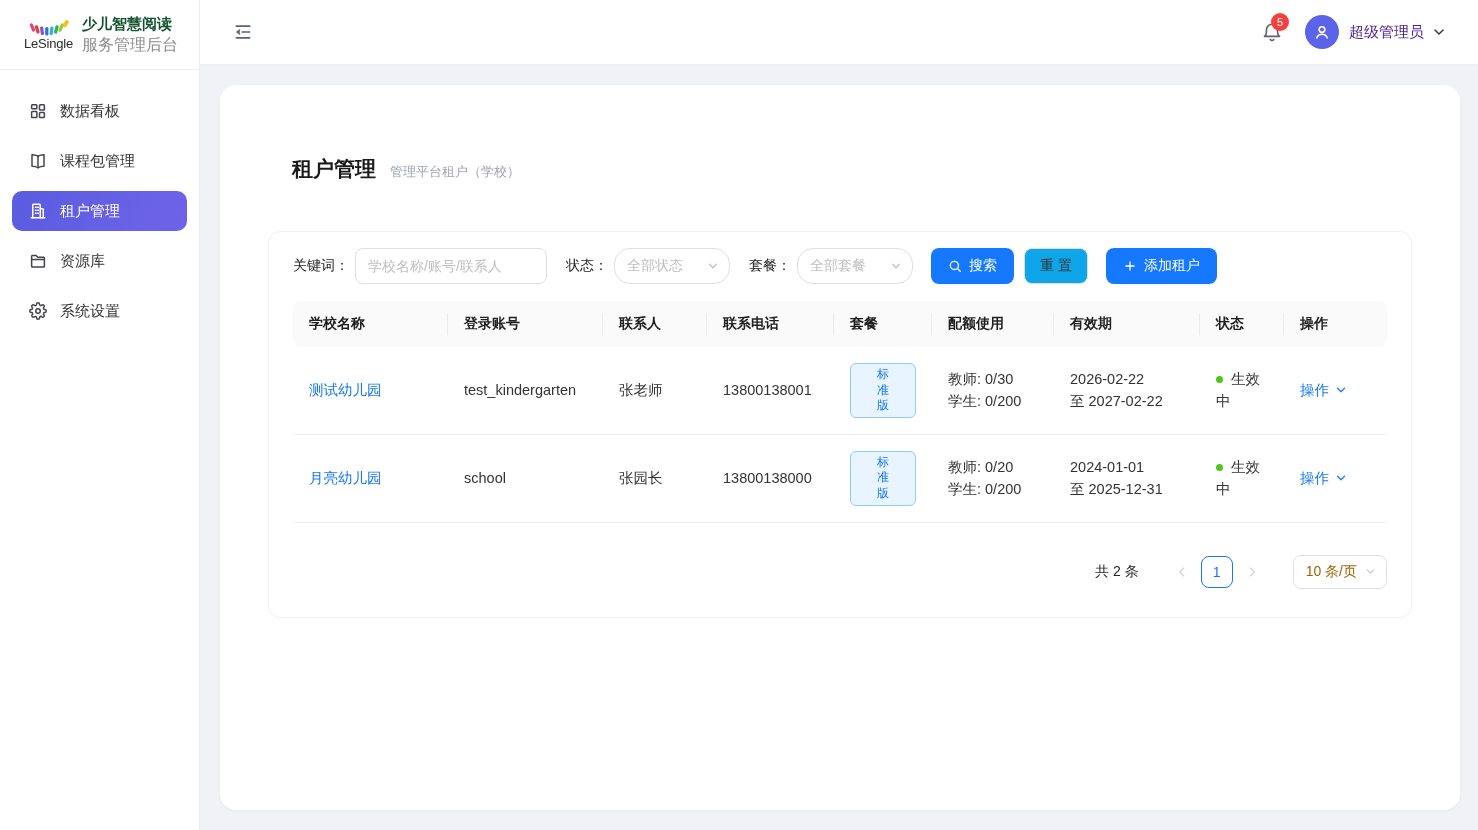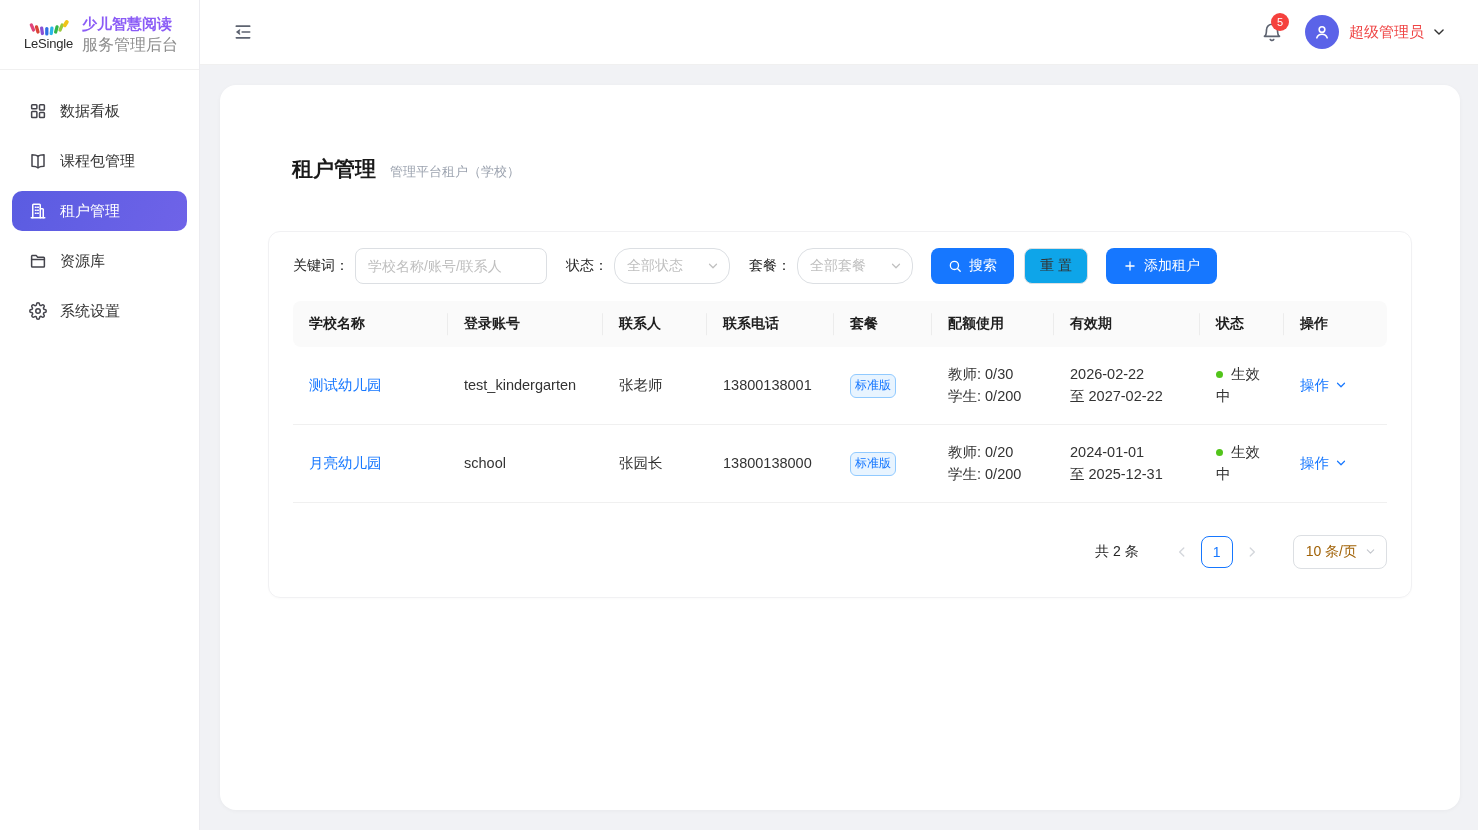--- a/index.html
+++ b/index.html
@@ -6,38 +6,38 @@
   html,body { width:1478px; height:830px; font-family:"Liberation Sans","DejaVu Sans",sans-serif; }
   body { background:#f1f2f5; overflow:hidden; }
   .app { display:flex; width:1478px; height:830px; }
 
   
   .sidebar { width:200px; min-width:200px; background:#fff; border-right:1px solid #ececf0; display:flex; flex-direction:column; }
   .brand { height:70px; display:flex; align-items:center; gap:9px; padding-left:24px; border-bottom:1px solid #f0f0f0; }
   .logo-stack { display:flex; flex-direction:column; align-items:center; }
   .logo-bars { height:18px; }
   .logo-word { font-size:13px; color:#2b2b2b; letter-spacing:-0.2px; }
-  .brand-title { font-size:15px; font-weight:700; color:#8b5cf6; line-height:1.35; }
+  .brand-title { font-size:15px; font-weight:700; color:#14532d; line-height:1.35; }
   .brand-sub { font-size:16px; color:#8c8c8c; line-height:1.35; }
   .menu { padding:21px 12px; }
   .menu-item { height:40px; margin-bottom:10px; border-radius:10px; display:flex; align-items:center; gap:13px; padding-left:17px; font-size:15px; color:#333; cursor:pointer; }
   .menu-item svg { width:18px; height:18px; color:#44444c; }
   .menu-item.active { background:linear-gradient(115deg,#5a5ce1,#6f63e8); color:#fff; }
   .menu-item.active svg { color:#fff; }
 
   
   .right { flex:1; display:flex; flex-direction:column; }
   .topbar { height:65px; background:#fff; border-bottom:1px solid #f0f0f0; display:flex; align-items:center; justify-content:space-between; padding:0 34px 0 33px; }
   .collapse-btn { width:20px; height:20px; color:#5d6370; cursor:pointer; }
   .topbar-right { display:flex; align-items:center; }
   .bell-wrap { position:relative; width:22px; height:22px; color:#5d6370; cursor:pointer; margin-right:22px; }
   .badge { position:absolute; top:-8px; left:10px; min-width:18px; height:18px; border-radius:9px; background:#f5413d; color:#fff; font-size:11px; display:flex; align-items:center; justify-content:center; padding:0 4px; }
   .avatar { width:34px; height:34px; border-radius:50%; background:#5b63e8; display:flex; align-items:center; justify-content:center; margin-right:10px; cursor:pointer; }
   .avatar svg { width:20px; height:20px; }
-  .username { font-size:15px; color:#ef4444; margin-right:8px; }
+  .username { font-size:15px; color:#4c1d95; margin-right:8px; }
   .user-chev { width:14px; height:14px; color:#333; cursor:pointer; }
 
   
   .content { flex:1; background:#f1f2f5; padding:20px 20px 20px 20px; overflow:hidden; }
   .card { background:#fff; border-radius:16px; height:725px; box-shadow:0 1px 4px rgba(0,0,0,.04); padding:70px 48px 0 48px; }
   .page-head { display:flex; align-items:baseline; gap:14px; margin-left:24px; }
   .page-title { font-size:21px; font-weight:700; color:#1a1a1a; }
   .page-sub { font-size:13px; color:#9ca3af; }
 
   .panel { margin-top:48px; border:1px solid #f1f1f3; border-radius:12px; padding:16px 24px 28px 24px; box-shadow:0 1px 2px rgba(0,0,0,.02); }
@@ -57,21 +57,21 @@
   .btn-plain { background:#0ea5e9; color:#333; border:1px solid #dcdfe3; padding:0 15px; }
 
   
   table { width:100%; border-collapse:collapse; table-layout:fixed; margin-top:17px; }
   thead th { background:#fafafa; font-size:14px; font-weight:600; color:#1f1f1f; text-align:left; padding:14px 16px; position:relative; }
   thead th:first-child { border-top-left-radius:8px; border-bottom-left-radius:8px; }
   thead th:last-child { border-top-right-radius:8px; border-bottom-right-radius:8px; }
   thead th:not(:last-child)::after { content:""; position:absolute; right:0; top:50%; transform:translateY(-50%); width:1px; height:1.55em; background:#ececec; }
   tbody td { padding:16px; font-size:14.5px; color:#333; border-bottom:1px solid #f0f0f0; vertical-align:middle; line-height:1.55; }
   a.school-link, a.op-link { color:#1677ff; text-decoration:none; cursor:pointer; }
-  .tag-std { display:inline-block; font-size:12px; color:#1677ff; background:#e8f4ff; border:1px solid #91caff; border-radius:6px; padding:3px 4px; line-height:1.3; }
+  .tag-std { display:inline-block; font-size:12px; color:#1677ff; background:#e8f4ff; border:1px solid #91caff; border-radius:6px; padding:3px 26px; line-height:1.3; }
   .status-cell { width:58px; }
   .dot { display:inline-block; width:7px; height:7px; border-radius:50%; background:#52c41a; margin-right:8px; position:relative; top:-1px; }
   .op-cell { white-space:nowrap; }
   .op-chev { width:12px; height:12px; color:#1677ff; margin-left:6px; position:relative; top:1px; cursor:pointer; }
 
   
   .pagination { display:flex; align-items:center; justify-content:flex-end; padding-top:32px; }
   .pg-total { font-size:14px; color:#262626; margin-right:24px; }
   .pg-arrow { width:14px; height:14px; color:#d4d7dc; margin:0 12px; cursor:default; }
   .pg-page { width:32px; height:32px; border:1px solid #1677ff; color:#1677ff; border-radius:8px; display:flex; align-items:center; justify-content:center; font-size:14px; cursor:pointer; }

